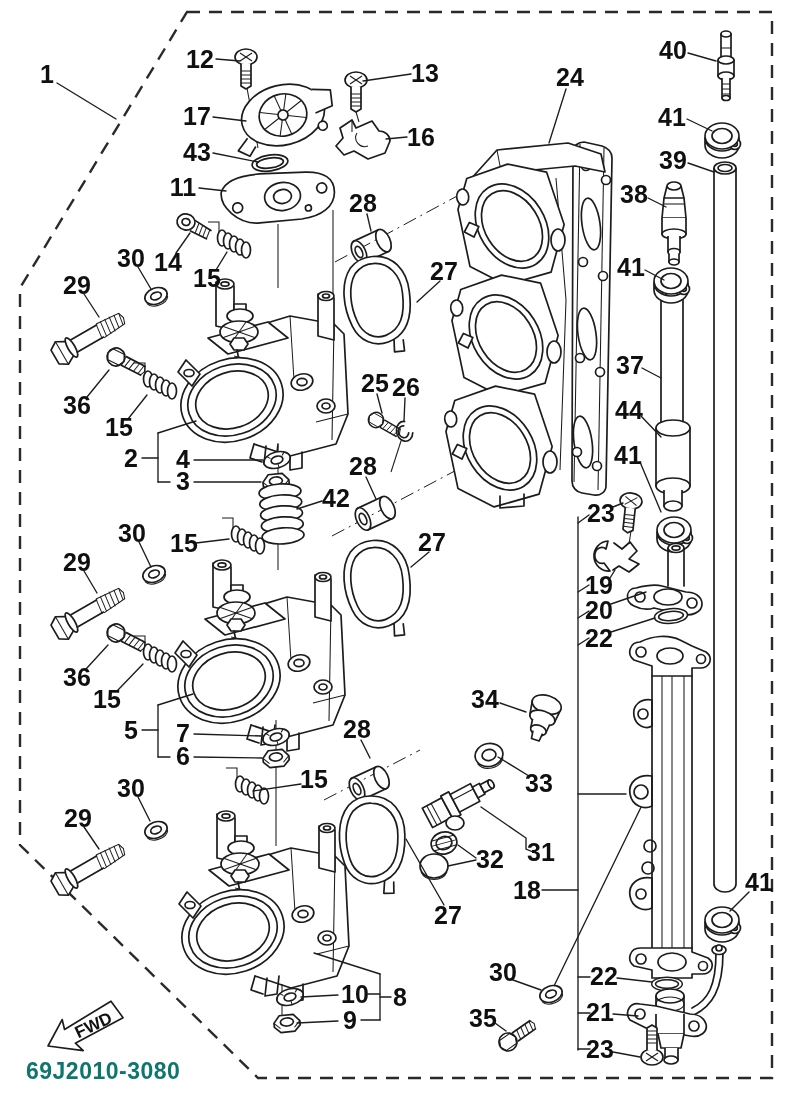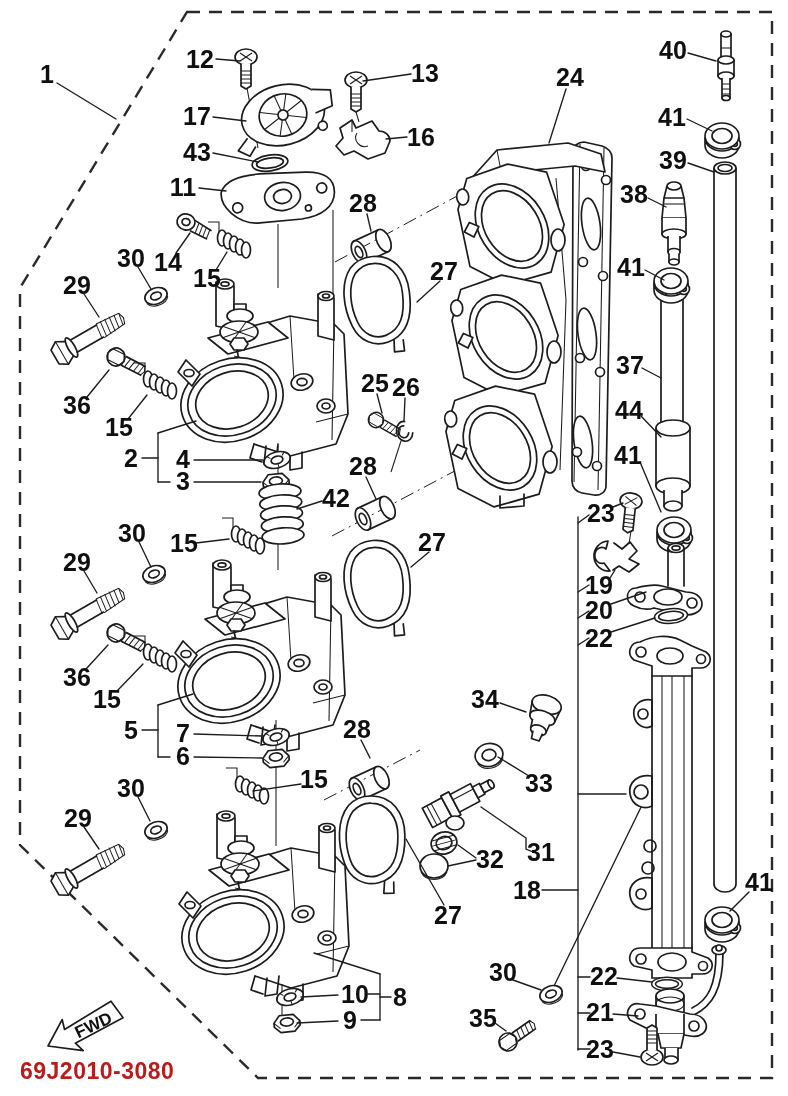--- a/index.html
+++ b/index.html
@@ -9,22 +9,22 @@
   
   .p{fill:#ffffff;stroke:#1c1c1c;stroke-width:1.7;stroke-linejoin:round;}
   .pn{fill:none;stroke:#1c1c1c;stroke-width:1.7;stroke-linejoin:round;stroke-linecap:round;}
   .d{fill:none;stroke:#1c1c1c;stroke-width:1.05;}
   .thr line,.thr path{fill:none;stroke:#1c1c1c;stroke-width:1;}
   .ld{fill:none;stroke:#1c1c1c;stroke-width:1.35;stroke-linecap:round;}
   .axis{fill:none;stroke:#1c1c1c;stroke-width:1;stroke-dasharray:14 5 2 5;}
   .border{fill:none;stroke:#2a2a2a;stroke-width:2.4;stroke-dasharray:13 9;}
   text.callout{font:700 25px "Liberation Sans",sans-serif;fill:#101010;text-anchor:middle;}
   .fwdtxt{font:700 17px "Liberation Sans",sans-serif;fill:#101010;}
-  .partcode{position:absolute;left:20px;top:1058px;font:700 23px "Liberation Sans",sans-serif;
-            color:#b91c1c;letter-spacing:.5px;}
+  .partcode{position:absolute;left:26px;top:1058px;font:700 23px "Liberation Sans",sans-serif;
+            color:#0f766e;letter-spacing:.5px;}
 </style>
 </head>
 <body>
 
 <div class="stage">
 <svg width="788" height="1096" viewBox="0 0 788 1096">
 
   <defs>
     <g id="washerA">
       <ellipse rx="11.5" ry="8" class="p"></ellipse>

